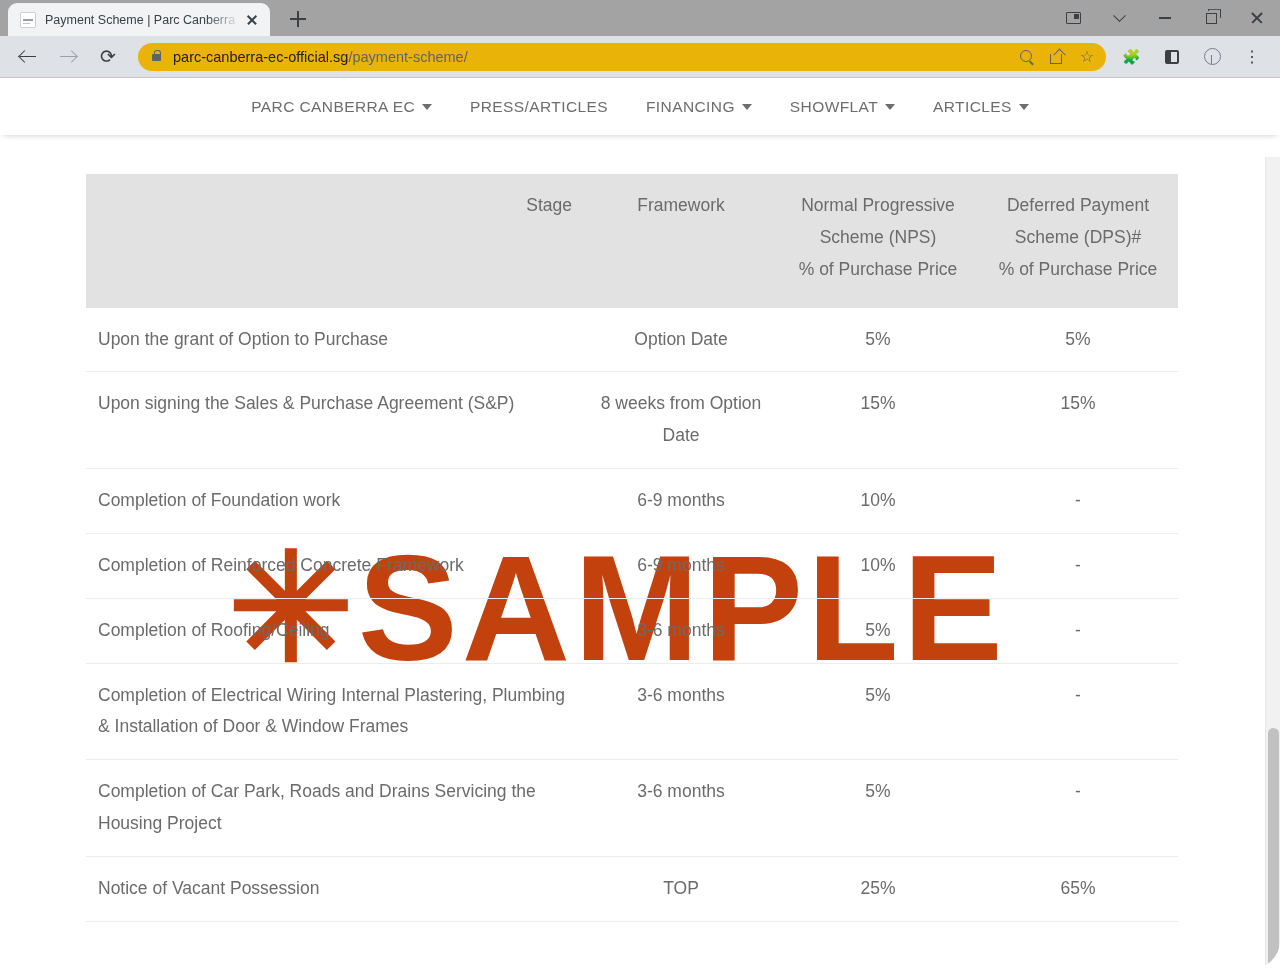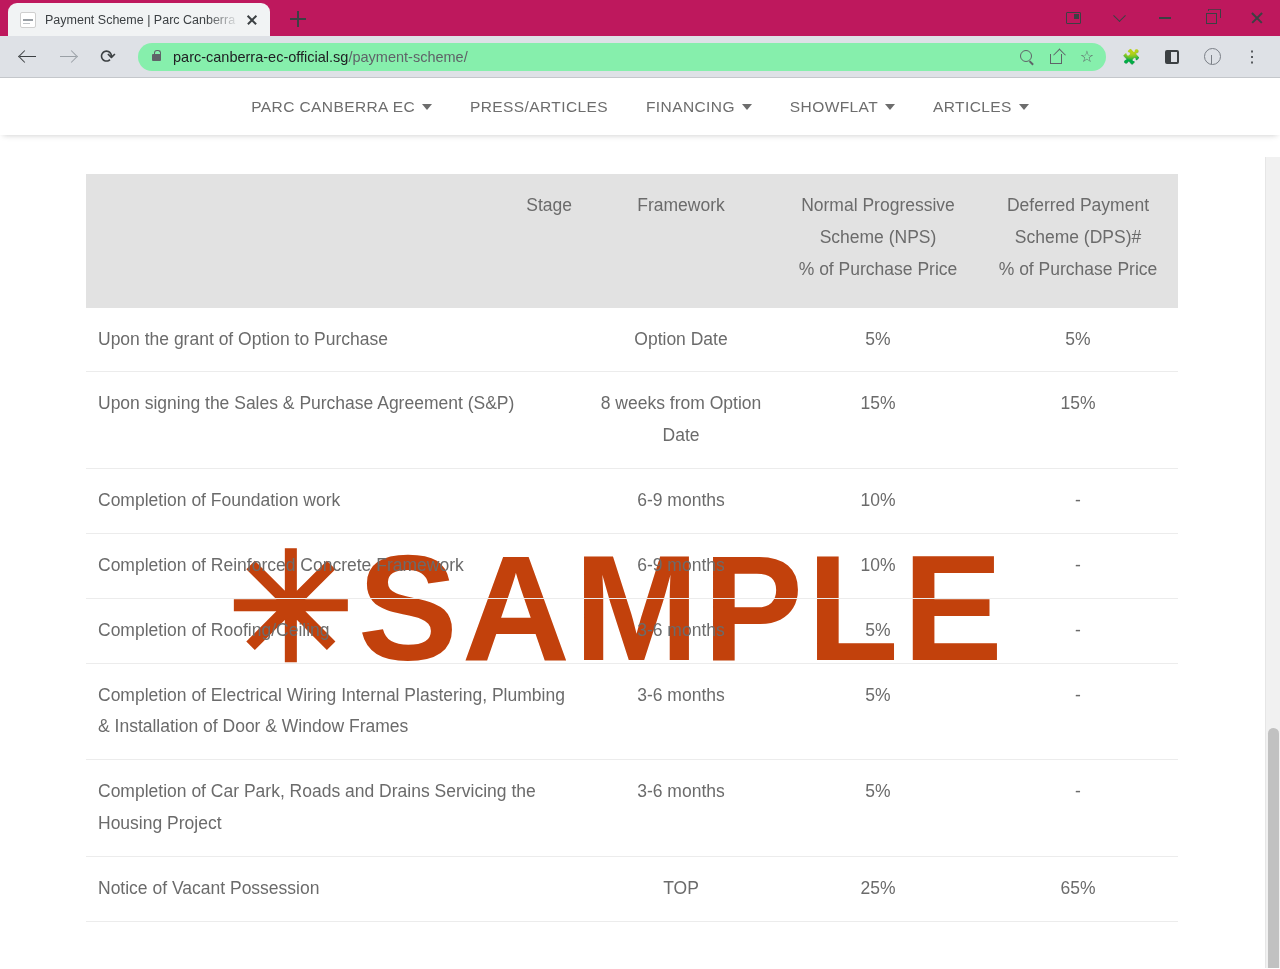--- a/index.html
+++ b/index.html
@@ -10,21 +10,21 @@
     overflow: hidden;
     font-family: "Liberation Sans", sans-serif;
     background: #ffffff;
   }
 
   
   .browser { width: 1280px; height: 969px; position: relative; }
 
   .tabstrip {
     height: 36px;
-    background: #be185d;
+    background: #a3a3a3;
     display: flex;
     align-items: flex-end;
     padding-left: 8px;
     position: relative;
   }
   .tab {
     height: 33px;
     width: 262px;
     background: #f1f3f4;
     border-radius: 9px 9px 0 0;
@@ -189,21 +189,21 @@
     width: 8px; height: 8px;
     border-right: 1.7px solid #9aa0a6;
     border-top: 1.7px solid #9aa0a6;
     transform: rotate(45deg);
   }
   .reload-glyph { font-size: 19px; color: #3c4043; line-height: 1; }
 
   .omnibox {
     flex: 1 1 auto;
     height: 28px;
-    background: #86efac;
+    background: #eab308;
     border-radius: 14px;
     margin: 0 6px 0 10px;
     display: flex;
     align-items: center;
     padding: 0 4px 0 14px;
     min-width: 0;
   }
   .lock {
     width: 9px; height: 7px;
     background: #5f6368;
@@ -297,20 +297,21 @@
   }
   .dots { color: #3c4043; font-size: 16px; letter-spacing: 0; line-height: 0.75; text-align: center; }
 
   
   .viewport {
     position: relative;
     width: 1280px;
     height: 890px;
     background: #ffffff;
     overflow: hidden;
+    border-radius: 27px;
   }
   .sitenav {
     height: 57px;
     background: #ffffff;
     display: flex;
     align-items: center;
     justify-content: center;
     box-shadow: 0 3px 6px -3px rgba(0,0,0,0.22);
     position: relative;
     z-index: 5;

